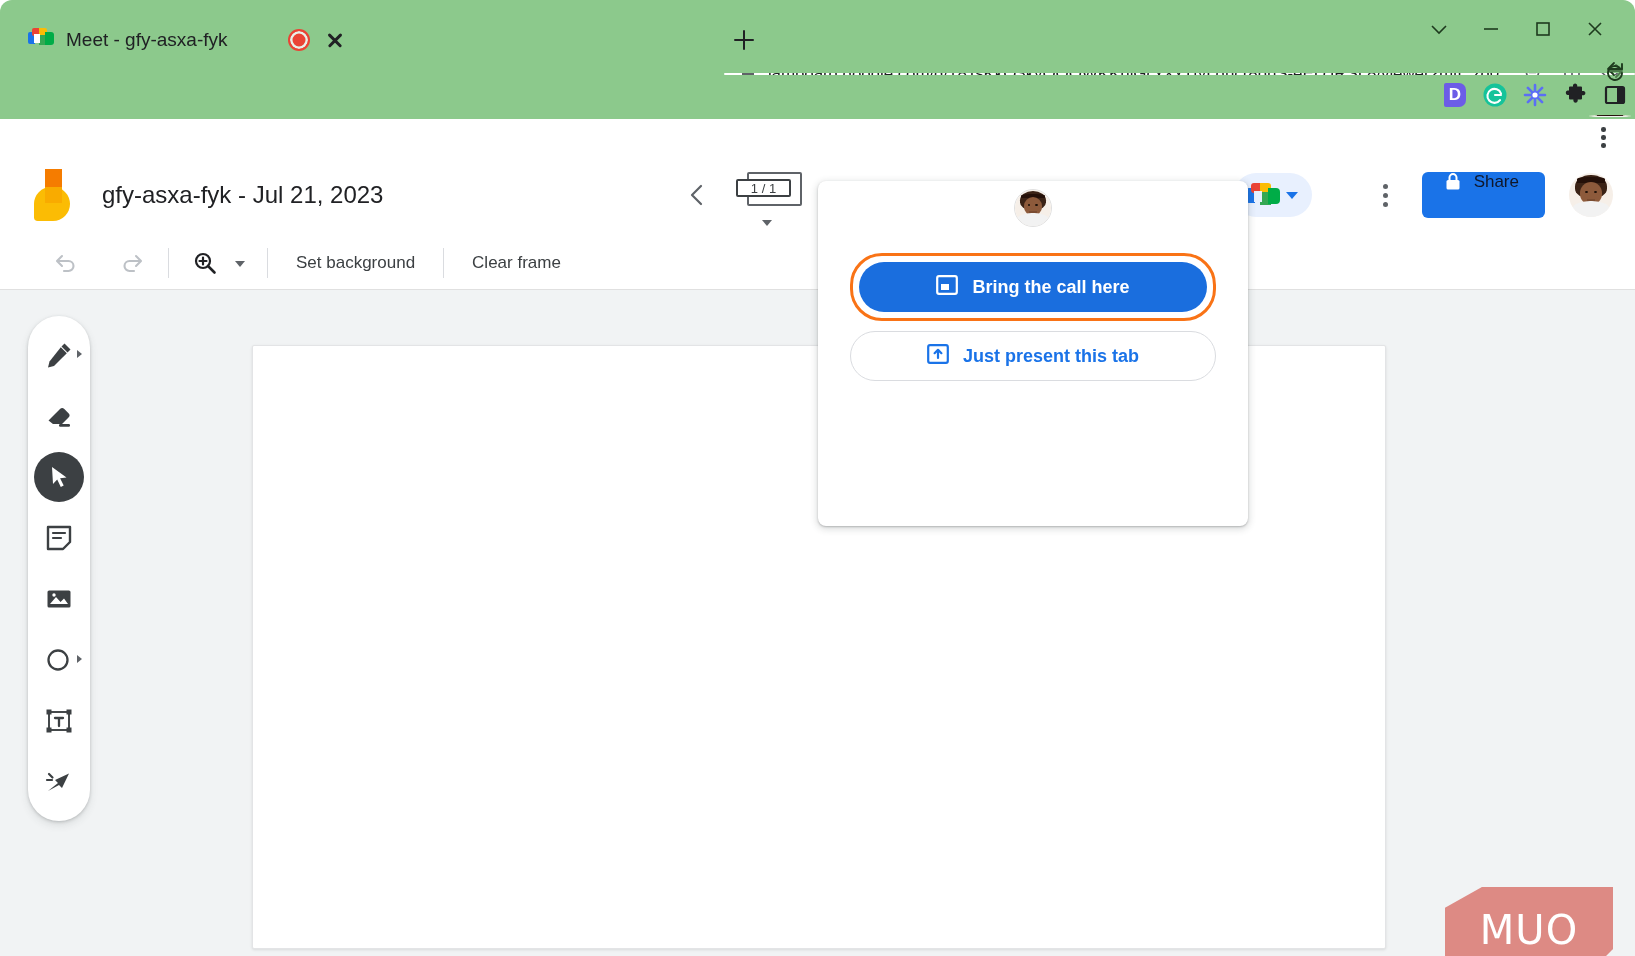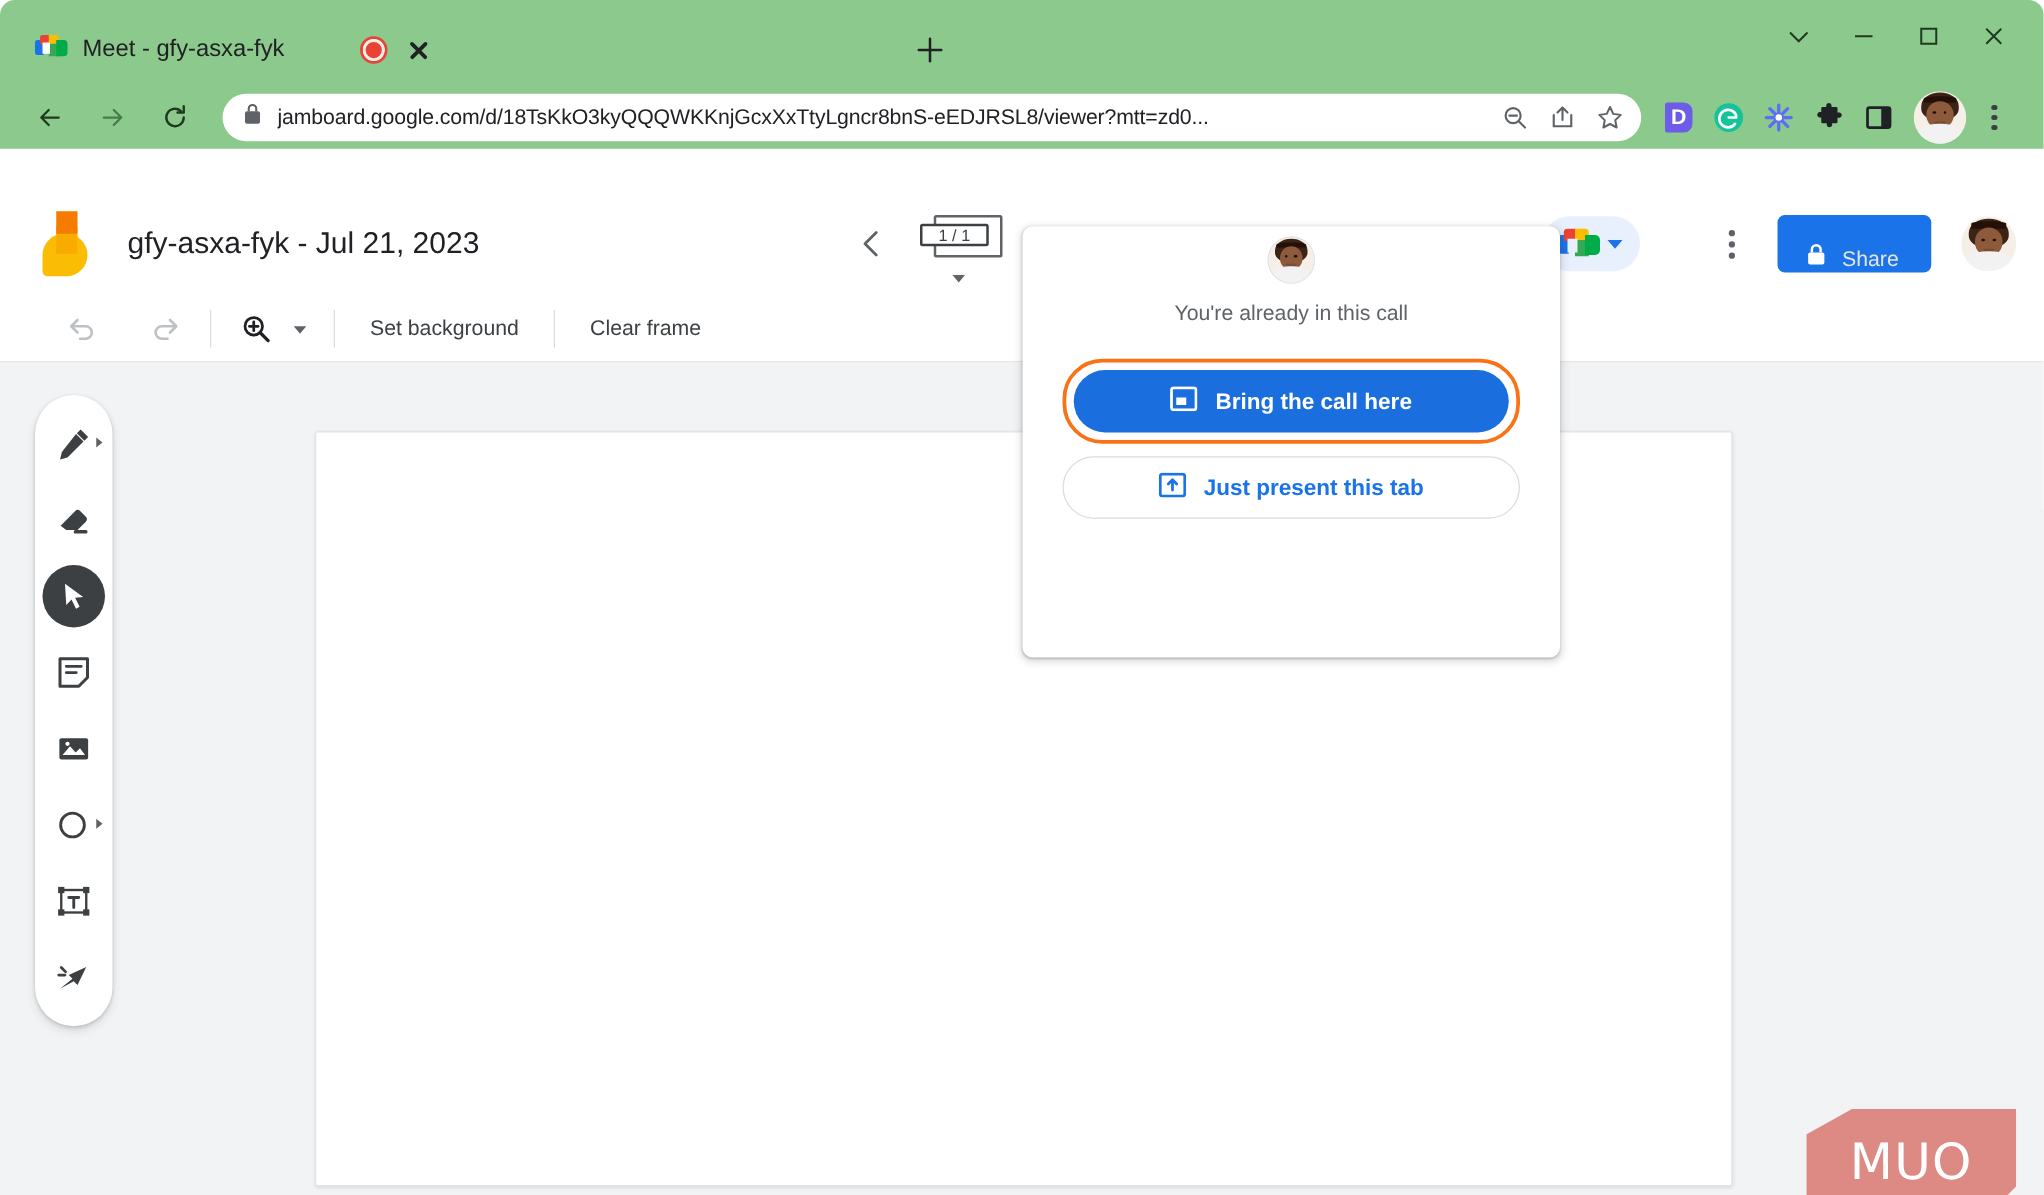--- a/index.html
+++ b/index.html
@@ -100,21 +100,21 @@
   .newtab::after  { left: 16.7px; top: 8px; width: 2.6px; height: 20px; }
 
   
   .wincontrols { position: absolute; top: 8px; right: 14px; display: flex; align-items: center; }
   .wc { width: 52px; height: 42px; position: relative; }
   .wc svg { position: absolute; left: 50%; top: 50%; transform: translate(-50%,-50%); }
 
   
   .addr-row {
     position: absolute; top: 68px; left: 0; width: 1635px; height: 51px;
-    display: flex; align-items: center;
+    display: flex; align-items: flex-end; flex-direction: column;
   }
   .nav-btn { width: 40px; height: 40px; margin-left: 10px; position: relative; border-radius: 50%; }
   .nav-btn svg { position: absolute; left: 50%; top: 50%; transform: translate(-50%,-50%); }
   .nav-btn.first { margin-left: 20px; }
   .omnibox {
     margin-left: 18px;
     height: 38px;
     flex: 1 1 auto;
     max-width: 1135px;
     background: #ffffff;
@@ -202,22 +202,22 @@
   .mi-yellow { left: 14px;top: 1px;  width: 11px; height: 10px; background: #fbbc04; border-radius: 0 3px 0 0; }
   .mi-green  { left: 14px;top: 10px; width: 11px; height: 13px; background: #34a853; }
   .mi-grn2   { left: 22px;top: 6px;  width: 12px; height: 16px; background: #00ac47; border-radius: 0 4px 4px 0; }
   .mi-white  { left: 8px; top: 9px;  width: 8px;  height: 11px; background: #e8f0fe; }
   .meet-caret { width:0;height:0; border-left:6px solid transparent; border-right:6px solid transparent; border-top:7px solid #1a73e8; }
   .hdr-dots { width: 42px; height: 46px; position:relative; margin-left: 52px; }
   .hdr-dots i { position:absolute; left:19px; width: 5px; height:5px; background:#5f6368; border-radius:50%; }
   .hdr-dots i:nth-child(1){ top:12px; } .hdr-dots i:nth-child(2){ top:21px; } .hdr-dots i:nth-child(3){ top:30px; }
   .share-btn {
     margin-left: 16px; height: 46px; padding: 0 26px 0 22px;
-    background: #1a73e8; color:#e5e5e5; border-radius: 6px;
-    display:flex; align-items:flex-end; gap:12px;
+    background: #1a73e8; color:#0f172a; border-radius: 6px;
+    display:flex; align-items:flex-start; gap:12px;
     font-size: 17px; font-weight: 500;
     border: none; cursor: pointer;
     font-family: "Liberation Sans", sans-serif;
   }
   .hdr-avatar { margin-left: 24px; width: 44px; height: 44px; border-radius:50%; overflow:hidden; position:relative; }
 
   
   .jb-toolbar {
     position: relative; height: 54px; width: 100%;
     display: flex; align-items: center;
@@ -657,21 +657,20 @@
           <i class="hair"></i>
           <i class="band"></i>
           <i class="skin"></i>
           <i class="eye l"></i>
           <i class="eye r"></i>
           <i class="neck"></i>
           <i class="body"></i>
         </span>
     </div>
 
-    <div class="mp-status">You're already in this call</div>
 
     <div class="mp-actions">
       <div class="btn-primary-wrap">
         <button class="btn-primary">
           <span>
             <svg width="22" height="20" viewBox="0 0 22 20">
                 <rect x="1.2" y="1.2" width="19.6" height="17.6" rx="1.8" fill="none" stroke="#ffffff" stroke-width="2.2"></rect>
                 <rect x="5" y="9" width="8" height="6" fill="#ffffff"></rect>
               </svg>
           </span>

